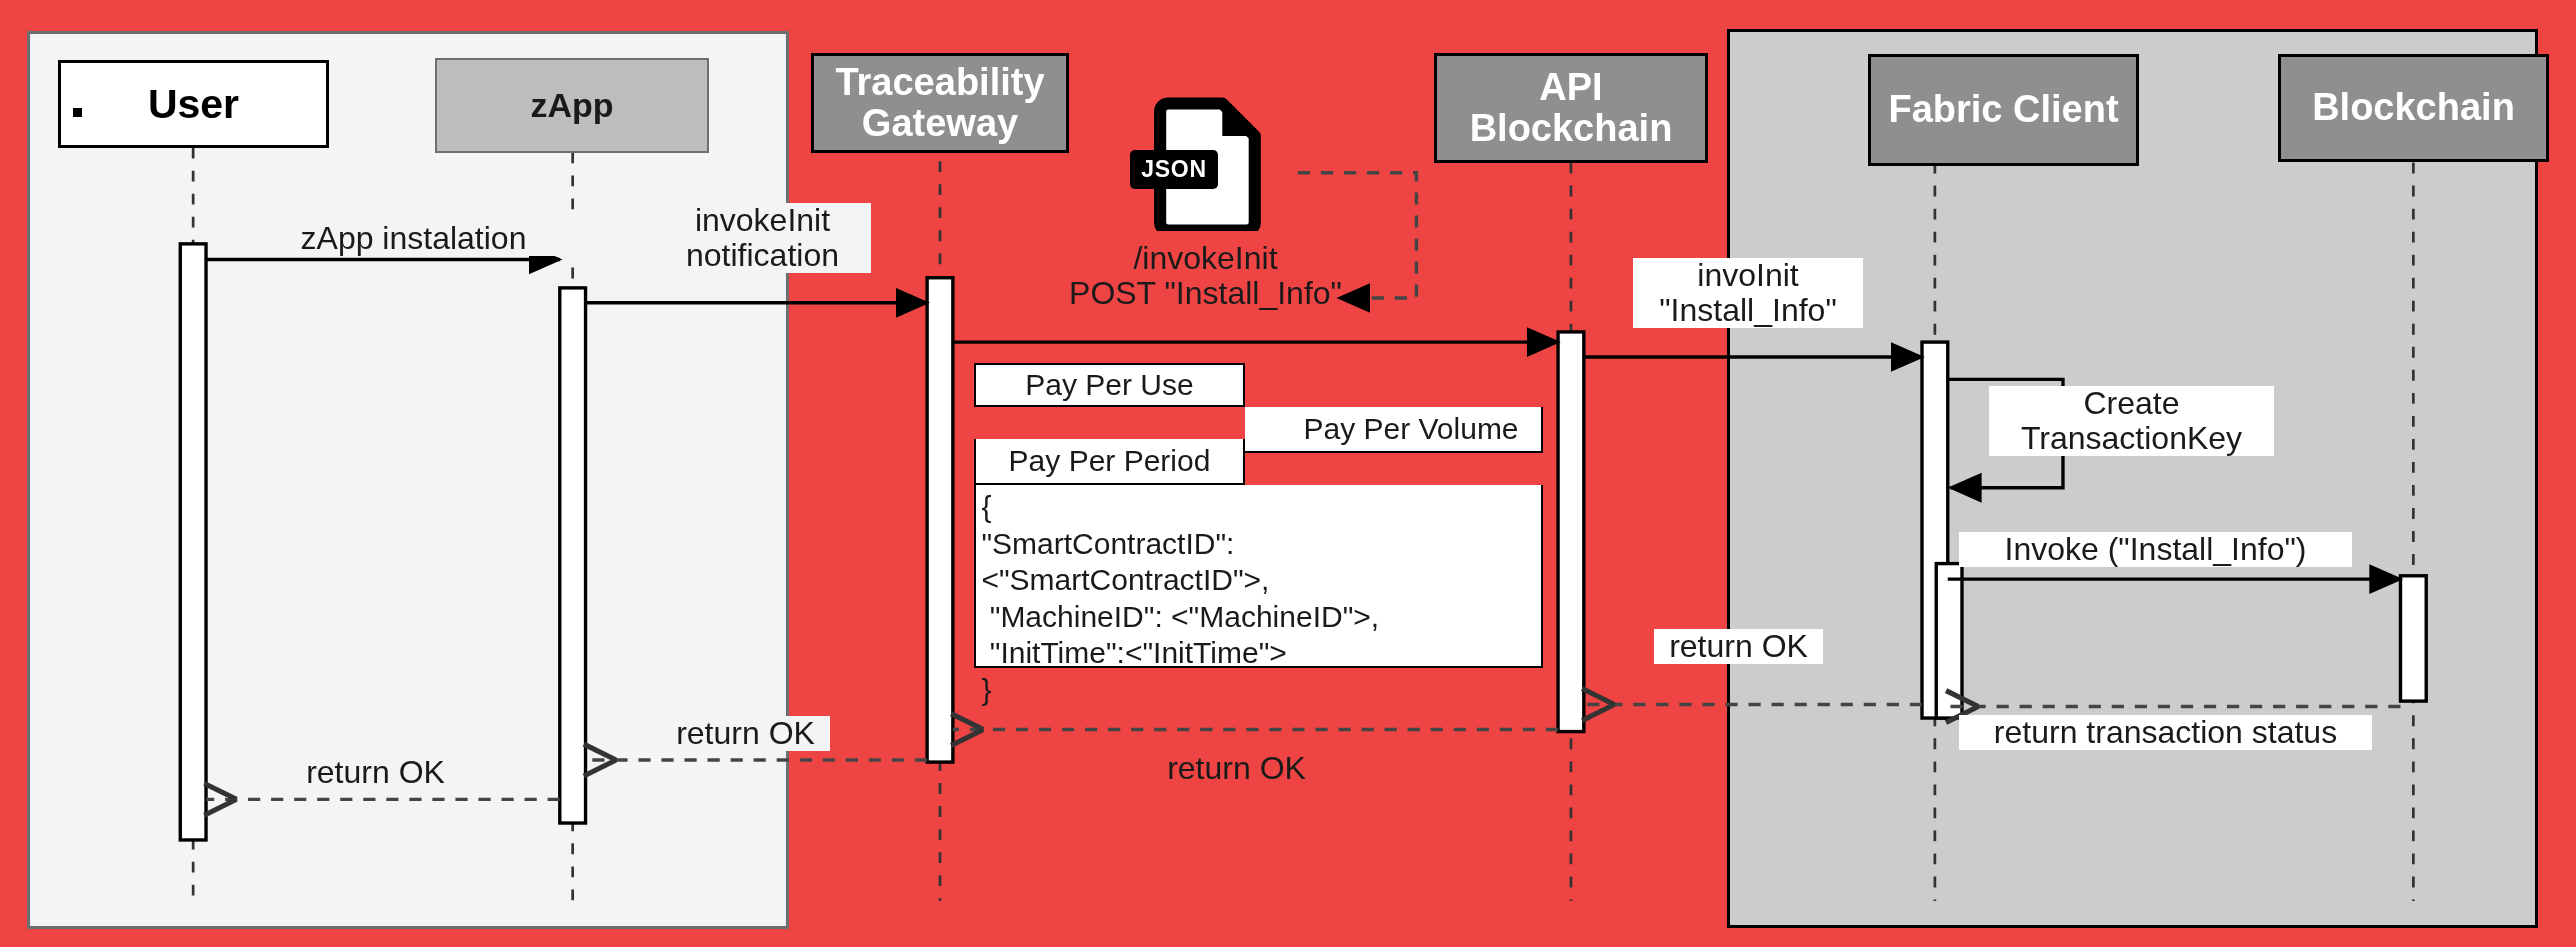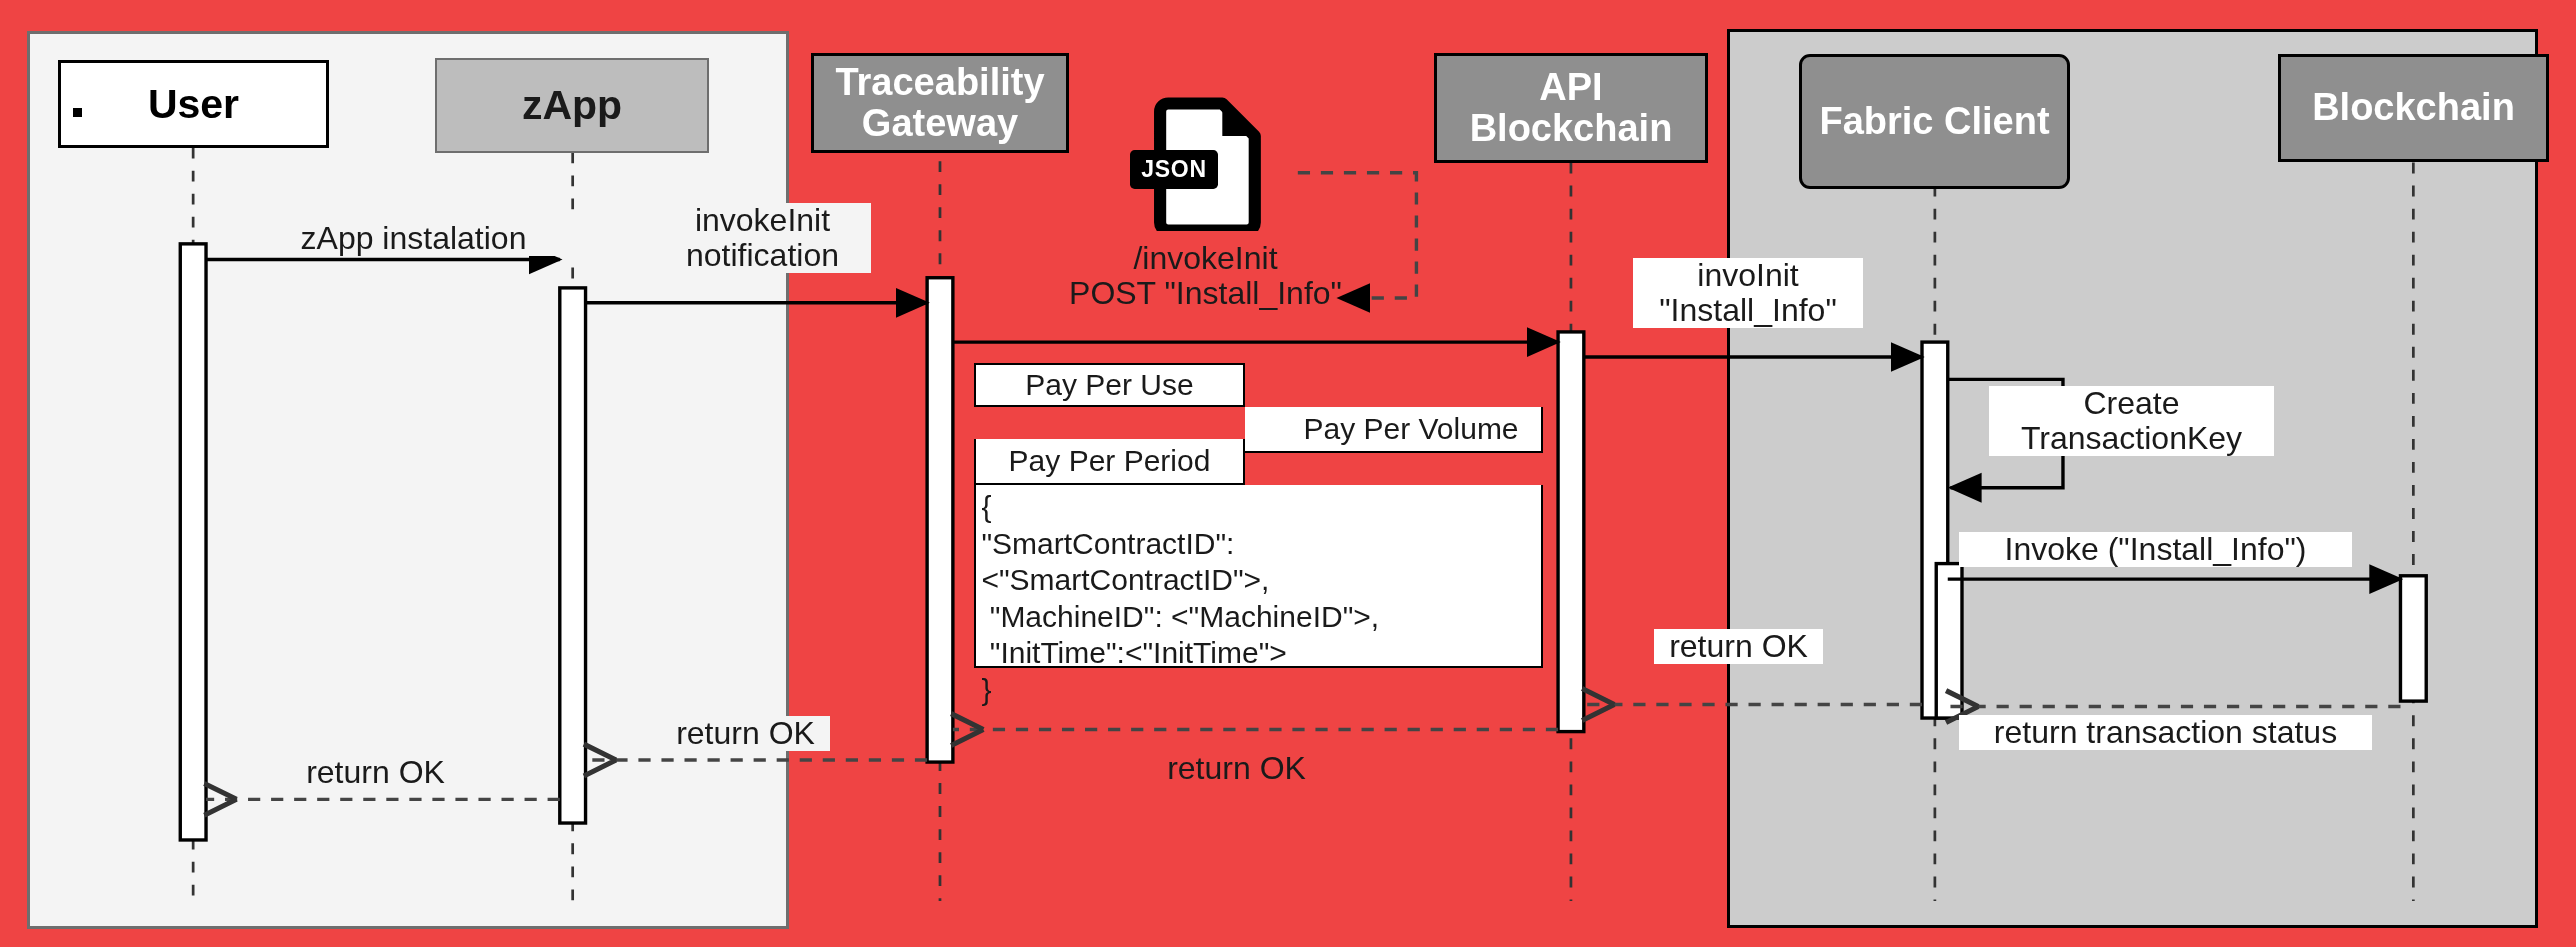--- a/index.html
+++ b/index.html
@@ -5,21 +5,21 @@
 <style>
   html,body{margin:0;padding:0;background:#ffffff;}
   body{font-family:"Liberation Sans","DejaVu Sans",sans-serif;}
   #stage{position:relative;width:2576px;height:947px;background:#ef4444;overflow:hidden;}
   svg.layer{position:absolute;left:0;top:0;width:2576px;height:947px;}
   .box{position:absolute;box-sizing:border-box;display:flex;align-items:center;
        justify-content:center;text-align:center;line-height:1.08;}
   .actor-plain{background:#ffffff;border:3.4px solid #000000;color:#000000;
        font-weight:bold;font-size:41px;}
   .actor-light{background:#bdbdbd;border:2.7px solid #6e6e6e;color:#1a1a1a;
-       font-weight:bold;font-size:41px;}
+       font-weight:bold;font-size:34px;}
   .actor-dark{background:#8f8f8f;border:3.4px solid #000000;color:#ffffff;
        font-weight:bold;font-size:38px;}
   .msg{position:absolute;font-size:32px;color:#1a1a1a;white-space:pre;
        line-height:1.1;letter-spacing:0px;}
   .msg.wl{background:#ffffff;}
   .msg.wg{background:#f4f4f4;}
   .msg.ctr{text-align:center;}
   .usr-dot{position:absolute;width:8.8px;height:8.8px;background:#000;}
   .note-wrap{position:absolute;}
   .note-tab{box-sizing:border-box;border:2.7px solid #000;background:#fff;
@@ -92,21 +92,21 @@
         <span style="white-space: pre;">zApp</span>
       </div>
       <div class="box actor-dark" style="left: 811px; top: 53px; width: 258px; height: 100px;">
         <span style="white-space: pre;">Traceability
 Gateway</span>
       </div>
       <div class="box actor-dark" style="left: 1434px; top: 53px; width: 274px; height: 110px;">
         <span style="white-space: pre;">API
 Blockchain</span>
       </div>
-      <div class="box actor-dark" style="left: 1799px; top: 54px; width: 271px; height: 135px; border-radius: 11px;">
+      <div class="box actor-dark" style="left: 1868px; top: 54px; width: 271px; height: 112px;">
         <span style="white-space: pre;">Fabric Client</span>
       </div>
       <div class="box actor-dark" style="left: 2278px; top: 54px; width: 271px; height: 108px;">
         <span style="white-space: pre;">Blockchain</span>
       </div>
     </div>
 
   <div id="jsonicon">
       <svg style="position:absolute;left:1152px;top:95px;width:119px;height:136px;" viewBox="0 0 88 100">
     <path d="M12 6 h40 l24 24 v64 a6 6 0 0 1 -6 6 h-58 a6 6 0 0 1 -6 -6

